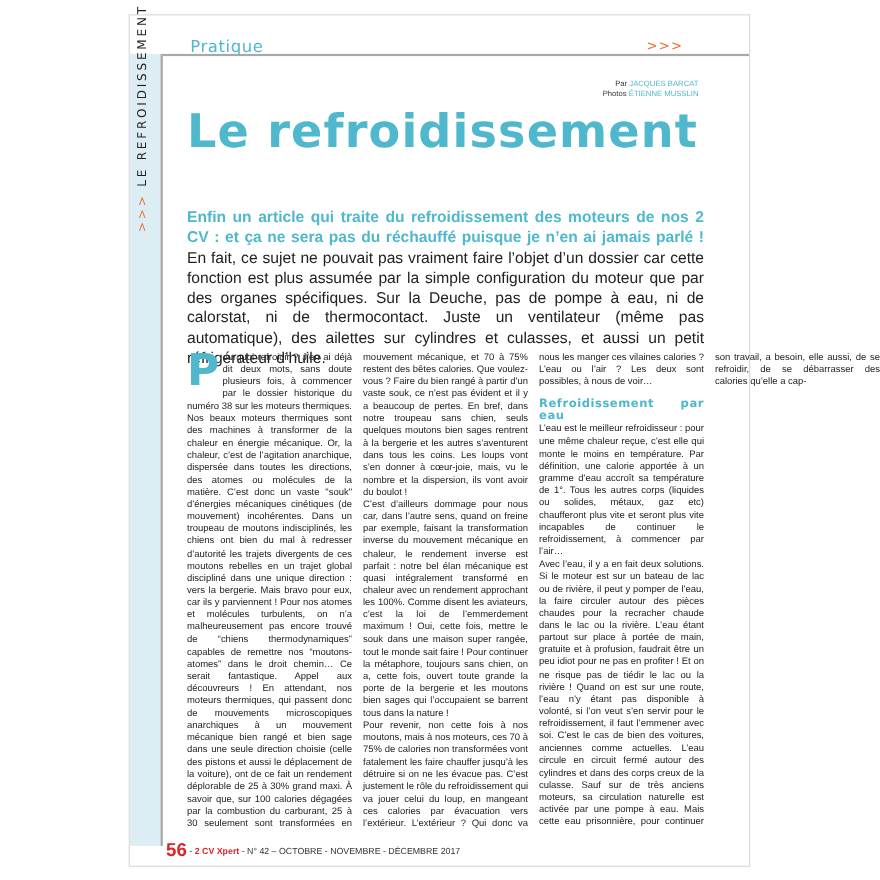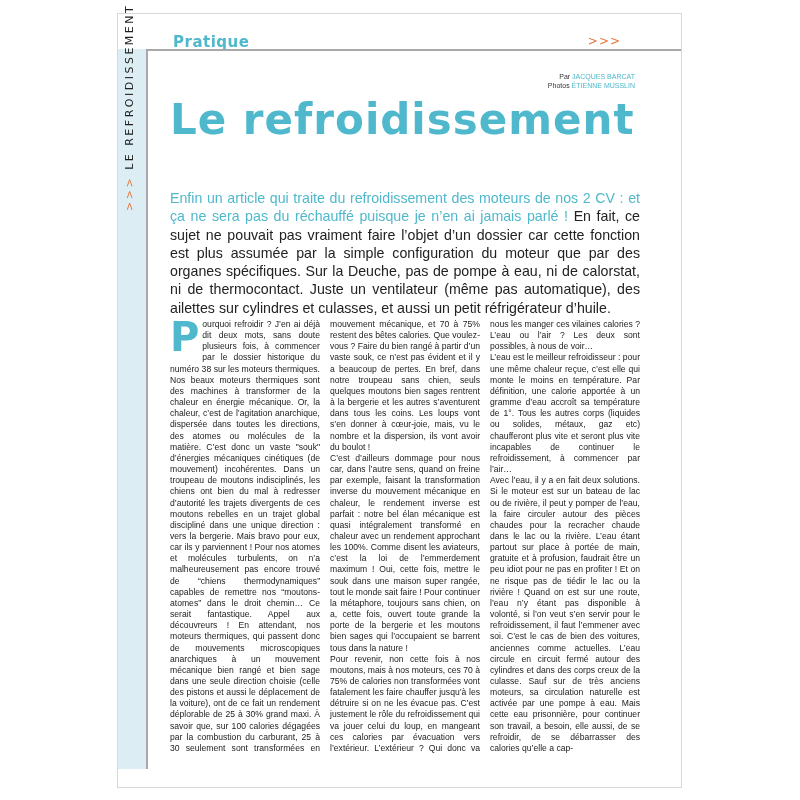--- a/index.html
+++ b/index.html
@@ -6,21 +6,21 @@
     html, body { width: 800px; height: 800px; background: #ffffff; overflow: hidden; }
     body { position: relative; font-family: "DejaVu Sans", sans-serif; }
 
     .page {
       position: absolute; left: 117px; top: 13px; width: 565px; height: 775px;
       background: #ffffff; border: 1px solid #d8d8d8;
     }
 
     .section-label {
       position: absolute; left: 55px; top: 19px;
-      font-family: "DejaVu Sans", sans-serif; font-weight: bold; font-size: 15px;
+      font-family: "DejaVu Sans", sans-serif; font-weight: normal; font-size: 15px;
       color: #4fb8cc; letter-spacing: 0.5px;
     }
     .section-arrows {
       position: absolute; right: 60px; top: 20px;
       font-size: 12px; color: #e8743b; letter-spacing: 1px;
     }
     .top-rule {
       position: absolute; left: 30px; top: 35px; right: 0; height: 2px; background: #a8a8a8;
     }
 
@@ -50,21 +50,21 @@
     .subtitle {
       position: absolute; right: 44px; top: 140px;
       font-family: "DejaVu Sans", sans-serif; font-weight: bold; font-size: 13.5px; color: #1a1a1a;
     }
 
     .intro {
       position: absolute; left: 52px; top: 175px; width: 470px;
       font-family: "Liberation Sans", sans-serif; font-size: 14.2px; line-height: 18.3px; color: #222;
       text-align: justify;
     }
-    .intro .lead { color: #4fb8cc; font-weight: normal; }
+    .intro .lead { color: #4fb8cc; font-weight: bold; }
 
     .columns {
       position: absolute; left: 52px; top: 305px; width: 470px; height: 438px;
       column-count: 3; column-gap: 10px; column-fill: auto;
       font-family: "Liberation Sans", sans-serif; font-size: 8.6px; line-height: 11.15px; color: #222;
       text-align: justify; hyphens: auto;
     }
     .columns p { margin: 0; }
     .dropcap {
       float: left; font-family: "DejaVu Sans", sans-serif; font-weight: bold; font-size: 40px;
@@ -106,17 +106,21 @@
 
   <div class="intro">
     <span class="lead">Enfin un article qui traite du refroidissement des moteurs de nos 2 CV : et ça ne sera pas du réchauffé puisque je n’en ai jamais parlé !</span>
     <span>En fait, ce sujet ne pouvait pas vraiment faire l’objet d’un dossier car cette fonction est plus assumée par la simple configuration du moteur que par des organes spécifiques. Sur la Deuche, pas de pompe à eau, ni de calorstat, ni de thermocontact. Juste un ventilateur (même pas automatique), des ailettes sur cylindres et culasses, et aussi un petit réfrigérateur d’huile.</span>
   </div>
 
   <div class="columns">
     <p><span class="dropcap">P</span><span>ourquoi refroidir ? J’en ai déjà dit deux mots, sans doute plusieurs fois, à commencer par le dossier historique du numéro 38 sur les moteurs thermiques. Nos beaux moteurs thermiques sont des machines à transformer de la chaleur en énergie mécanique. Or, la chaleur, c’est de l’agitation anarchique, dispersée dans toutes les directions, des atomes ou molécules de la matière. C’est donc un vaste "souk" d’énergies mécaniques cinétiques (de mouvement) incohérentes. Dans un troupeau de moutons indisciplinés, les chiens ont bien du mal à redresser d’autorité les trajets divergents de ces moutons rebelles en un trajet global discipliné dans une unique direction : vers la bergerie. Mais bravo pour eux, car ils y parviennent ! Pour nos atomes et molécules turbulents, on n’a malheureusement pas encore trouvé de “chiens thermodynamiques” capables de remettre nos “moutons-atomes” dans le droit chemin… Ce serait fantastique. Appel aux découvreurs ! En attendant, nos moteurs thermiques, qui passent donc de mouvements microscopiques anarchiques à un mouvement mécanique bien rangé et bien sage dans une seule direction choisie (celle des pistons et aussi le déplacement de la voiture), ont de ce fait un rendement déplorable de 25 à 30% grand maxi. À savoir que, sur 100 calories dégagées par la combustion du carburant, 25 à 30 seulement sont transformées en mouvement mécanique, et 70 à 75% restent des bêtes calories. Que voulez-vous ? Faire du bien rangé à partir d’un vaste souk, ce n’est pas évident et il y a beaucoup de pertes. En bref, dans notre troupeau sans chien, seuls quelques moutons bien sages rentrent à la bergerie et les autres s’aventurent dans tous les coins. Les loups vont s’en donner à cœur-joie, mais, vu le nombre et la dispersion, ils vont avoir du boulot !</span></p>
     <p>C’est d’ailleurs dommage pour nous car, dans l’autre sens, quand on freine par exemple, faisant la transformation inverse du mouvement mécanique en chaleur, le rendement inverse est parfait : notre bel élan mécanique est quasi intégralement transformé en chaleur avec un rendement approchant les 100%. Comme disent les aviateurs, c’est la loi de l’emmerdement maximum ! Oui, cette fois, mettre le souk dans une maison super rangée, tout le monde sait faire ! Pour continuer la métaphore, toujours sans chien, on a, cette fois, ouvert toute grande la porte de la bergerie et les moutons bien sages qui l’occupaient se barrent tous dans la nature !</p>
     <p>Pour revenir, non cette fois à nos moutons, mais à nos moteurs, ces 70 à 75% de calories non transformées vont fatalement les faire chauffer jusqu’à les détruire si on ne les évacue pas. C’est justement le rôle du refroidissement qui va jouer celui du loup, en mangeant ces calories par évacuation vers l’extérieur. L’extérieur ? Qui donc va nous les manger ces vilaines calories ? L’eau ou l’air ? Les deux sont possibles, à nous de voir…</p>
+    <div class="subhead">Refroidissement par eau</div>
     <p>L’eau est le meilleur refroidisseur : pour une même chaleur reçue, c’est elle qui monte le moins en température. Par définition, une calorie apportée à un gramme d’eau accroît sa température de 1°. Tous les autres corps (liquides ou solides, métaux, gaz etc) chaufferont plus vite et seront plus vite incapables de continuer le refroidissement, à commencer par l’air…</p>
     <p>Avec l’eau, il y a en fait deux solutions. Si le moteur est sur un bateau de lac ou de rivière, il peut y pomper de l’eau, la faire circuler autour des pièces chaudes pour la recracher chaude dans le lac ou la rivière. L’eau étant partout sur place à portée de main, gratuite et à profusion, faudrait être un peu idiot pour ne pas en profiter ! Et on ne risque pas de tiédir le lac ou la rivière ! Quand on est sur une route, l’eau n’y étant pas disponible à volonté, si l’on veut s’en servir pour le refroidissement, il faut l’emmener avec soi. C’est le cas de bien des voitures, anciennes comme actuelles. L’eau circule en circuit fermé autour des cylindres et dans des corps creux de la culasse. Sauf sur de très anciens moteurs, sa circulation naturelle est activée par une pompe à eau. Mais cette eau prisonnière, pour continuer son travail, a besoin, elle aussi, de se refroidir, de se débarrasser des calories qu’elle a cap-</p>
   </div>
 
+  <div class="footer">
+    <span class="pnum">56</span><span> - </span><span class="brand">2 CV Xpert</span><span> - N° 42 – OCTOBRE - NOVEMBRE - DÉCEMBRE 2017</span>
+  </div>
 </div>
 
 </body></html>

